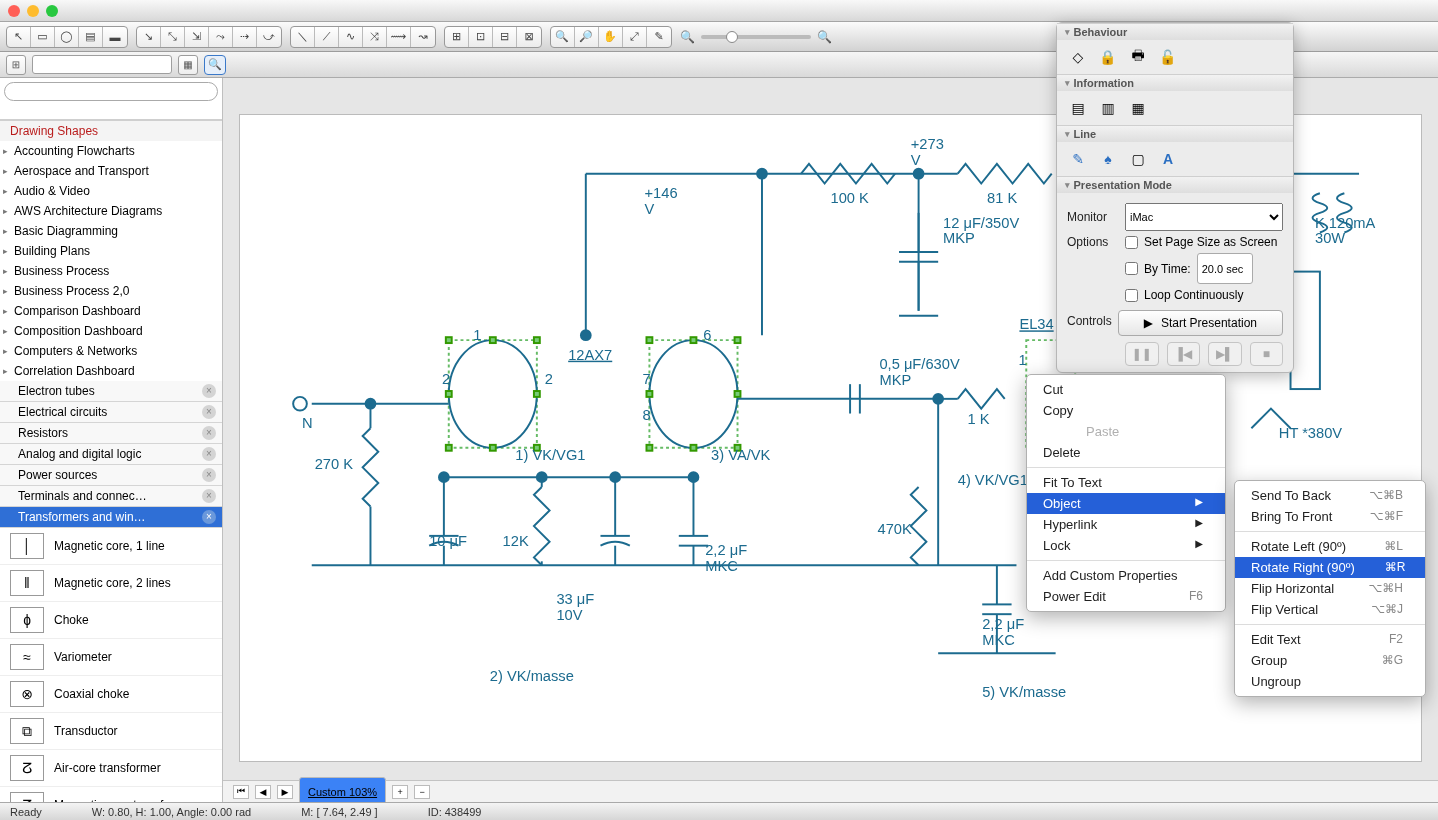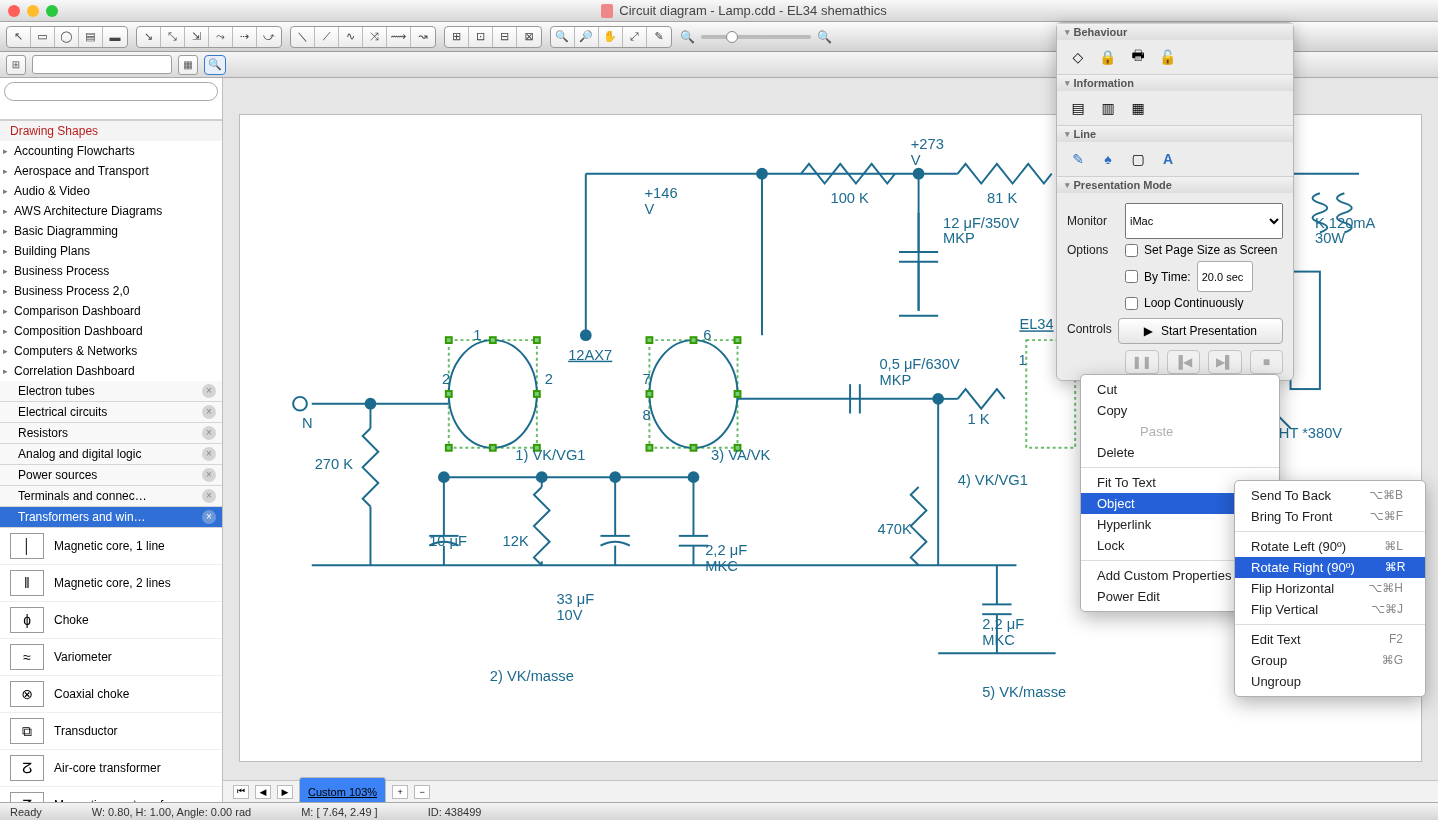--- a/index.html
+++ b/index.html
@@ -50,21 +50,21 @@
 .canvas svg { width:100%; height:100%; }
 .canvas text { font-family:inherit; fill:#1c6b8f; font-size:15px; }
 
 
 .panel { position:absolute; right:144px; top:22px; width:238px; background:#ececec; border:1px solid #b7b7b7; border-radius:6px; box-shadow:0 4px 16px rgba(0,0,0,0.25); font-size:12px; }
 .psec { border-top:1px solid #cfcfcf; }
 .psec .phead { background:linear-gradient(#f2f2f2,#dedede); padding:2px 8px; color:#555; font-size:11px; display:flex; align-items:center; gap:4px;font-weight:bold;}
 .psec .phead:before { content:"▾"; font-size:9px; color:#888;}
 .psec .pbody { padding:6px 10px; display:flex; gap:8px; flex-wrap:wrap; align-items:center; }
 .panel .icobox { width:22px; height:22px; display:flex; align-items:center; justify-content:center; font-size:14px; }
-.panel select { flex:1; height:36px; font-size:11px; }
+.panel select { flex:1; height:28px; font-size:11px; }
 .prow { display:flex; align-items:center; gap:6px; margin:4px 0; font-size:12px; width:100%; }
 .prow .lab { width:52px; color:#222; }
 .panel input[type=text] { width:56px; height:31px; border:1px solid #aaa; border-radius:3px; font-size:11px; padding:0 4px;}
 .startbtn { width:100%; height:26px; border:1px solid #aaa; border-radius:4px; background:linear-gradient(#fff,#e6e6e6); display:flex; align-items:center; justify-content:center; gap:8px; font-size:12px; margin-top:4px;}
 .mediactl { display:flex; gap:8px; margin-top:6px; }
 .mediactl .mc { width:36px; height:24px; border:1px solid #c5c5c5; border-radius:4px; background:#f0f0f0; display:flex; align-items:center; justify-content:center; color:#aaa; font-size:12px;}
 
 
 .ctxmenu { position:absolute; background:#fff; border:1px solid #b0b0b0; border-radius:5px; box-shadow:0 6px 20px rgba(0,0,0,0.3); font-size:13px; padding:4px 0; }
 .ctxmenu .mi { padding:3px 22px 3px 16px; color:#222; display:flex; justify-content:space-between; gap:30px; white-space:nowrap; }
@@ -82,24 +82,20 @@
 .docctrl .pgbtn { width:16px; height:14px; border:1px solid #bbb; background:#fff; display:flex; align-items:center; justify-content:center; font-size:9px;}
 </style>
 </head>
 <body>
 
 <div class="titlebar">
   <div class="traffic">
     <span class="tclose"></span>
     <span class="tmin"></span>
     <span class="tmax"></span>
-  </div>
-  <div class="title">
-    <span class="doc-icon"></span>
-    <span>Circuit diagram - Lamp.cdd - EL34 shemathics</span>
   </div>
 </div>
 
 <div class="toolbar">
   <div class="tgroup">
     <div class="tbtn">↖</div>
     <div class="tbtn">▭</div>
     <div class="tbtn">◯</div>
     <div class="tbtn">▤</div>
     <div class="tbtn">▬</div>
@@ -441,21 +437,21 @@
       <div class="mediactl" style="padding-left:58px">
         <div class="mc">❚❚</div>
         <div class="mc">▐◀</div>
         <div class="mc">▶▌</div>
         <div class="mc">■</div>
       </div>
     </div>
   </div>
 </div>
 
-<div class="ctxmenu" id="ctxmain" style="left:1080px; top:374px; width:200px;">
+<div class="ctxmenu" id="ctxmain" style="left:1026px; top:374px; width:200px;">
     <div class="mi">
       <span>Cut</span>
     </div>
     <div class="mi">
       <span>Copy</span>
     </div>
     <div class="mi dis">
       <span>Paste</span>
     </div>
     <div class="mi">

